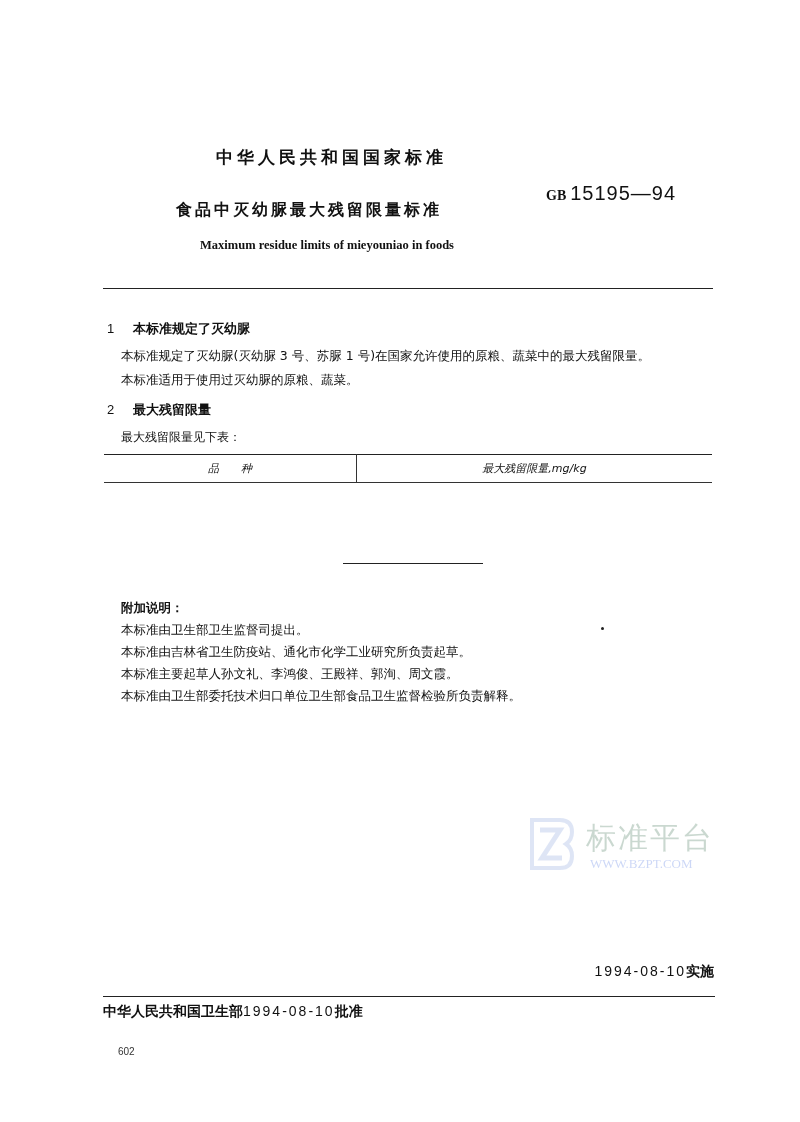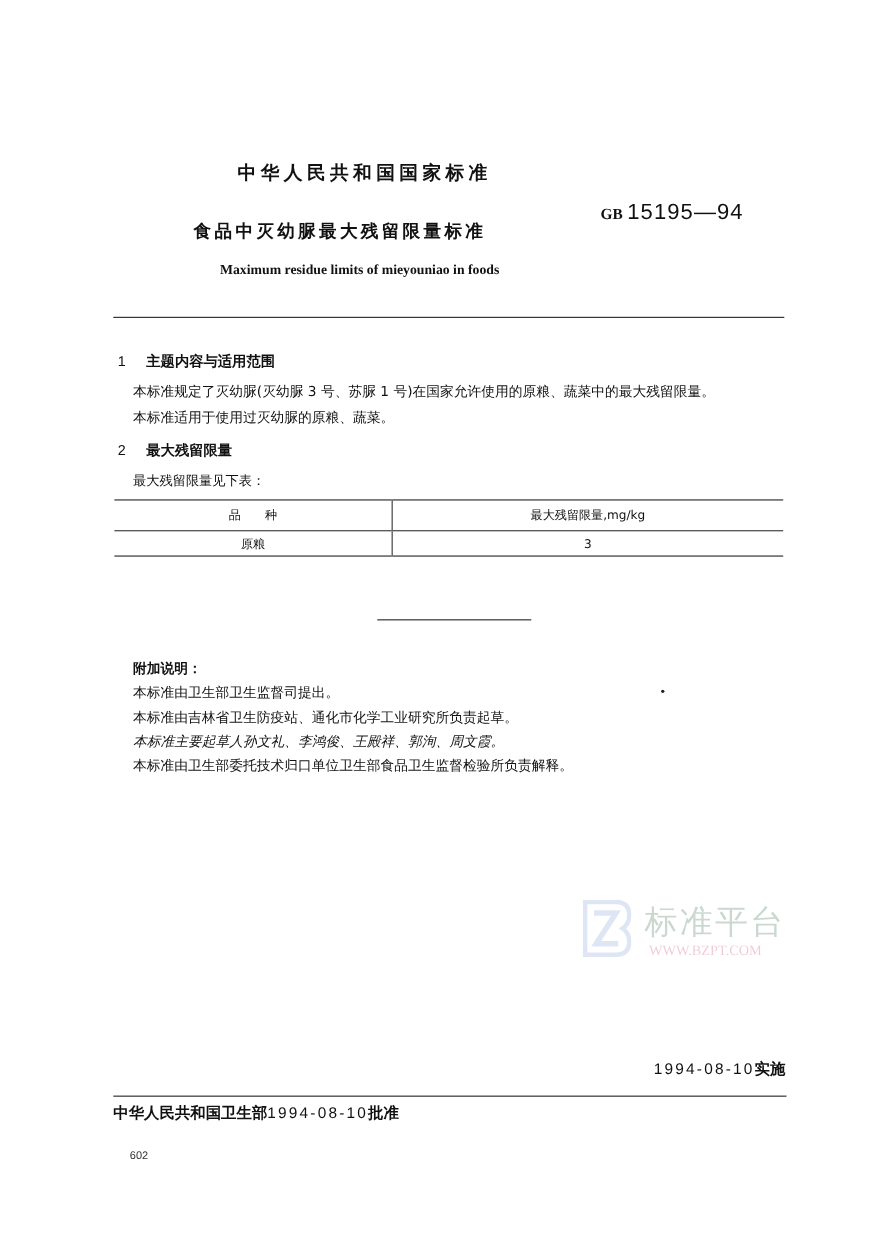--- a/index.html
+++ b/index.html
@@ -18,80 +18,76 @@
   .hr-top { left: 103px; top: 288px; width: 610px; height: 0; border-top: 1.5px solid #222; }
   .sec-h { font-size: 13px; font-weight: bold; }
   .sec-h .n { display: inline-block; width: 26px; font-weight: normal; font-family: "Liberation Sans", sans-serif; }
   .para { font-size: 12.5px; }
   table.res {
     position: absolute; left: 104px; top: 454px; width: 608px;
     border-collapse: collapse; font-size: 11px;
   }
   table.res th, table.res td { text-align: center; font-weight: normal; padding: 0; height: 22px; }
   table.res thead tr { border-top: 1.5px solid #222; border-bottom: 1.2px solid #333; }
-  table.res thead th { height: 27px; }
+  table.res thead th { height: 27px; font-style: italic; }
   table.res tbody tr:last-child { border-bottom: 1.5px solid #222; }
   table.res td.c1, table.res th.c1 { border-right: 1px solid #333; width: 252px; }
   .short-rule { left: 343px; top: 563px; width: 140px; border-top: 1.5px solid #222; }
   .note-h { left: 121px; top: 600px; font-size: 12.5px; font-weight: bold; }
   .note { font-size: 12.5px; left: 121px; text-align: right; }
   .wm { left: 530px; top: 818px; opacity: 0.22; }
   .wm .logo { position: absolute; left: 0; top: 0; width: 44px; height: 52px; }
   .wm .cn { position: absolute; left: 56px; top: 0px; font-family: "DejaVu Serif", serif; font-size: 30px; color: #14532d; letter-spacing: 2px; white-space: nowrap; }
-  .wm .en { position: absolute; left: 60px; top: 38px; font-family: "Liberation Serif", serif; font-size: 13px; color: #be185d; white-space: nowrap; text-align: center; }
+  .wm .en { position: absolute; left: 60px; top: 38px; font-family: "Liberation Serif", serif; font-size: 13px; color: #1d4ed8; white-space: nowrap; text-align: center; }
   .hr-bottom { left: 103px; top: 996px; width: 612px; border-top: 1.5px solid #222; }
   .foot-l { left: 103px; top: 1003px; font-size: 14px; font-weight: bold; }
   .foot-l .d, .foot-r .d { font-family: "Liberation Sans", sans-serif; font-weight: normal; letter-spacing: 2px; }
   .foot-r { right: 86px; top: 963px; font-size: 14px; font-weight: bold; }
   .page-no { left: 118px; top: 1046px; font-size: 10px; font-family: "Liberation Sans", sans-serif; color: #333; }
   .dot { width: 3px; height: 3px; background: #222; border-radius: 50%; }
 </style>
 </head>
 <body>
 
 <div class="abs std-org">中华人民共和国国家标准</div>
 <div class="abs std-code">
   <b>GB</b><span class="num">15195—94</span>
 </div>
 <div class="abs title-cn">食品中灭幼脲最大残留限量标准</div>
 <div class="abs title-en">Maximum residue limits of mieyouniao in foods</div>
 <div class="abs hr-top"></div>
 
 <div class="abs sec-h" style="left:107px; top:320px;">
-  <span class="n">1</span><span>主题内容与适用范围</span>
+  <span class="n">1</span><span>本标准规定了灭幼脲</span>
 </div>
 <div class="abs para" style="left:121px; top:348px;">本标准规定了灭幼脲(灭幼脲 3 号、苏脲 1 号)在国家允许使用的原粮、蔬菜中的最大残留限量。</div>
 <div class="abs para" style="left:121px; top:372px;">本标准适用于使用过灭幼脲的原粮、蔬菜。</div>
 
 <div class="abs sec-h" style="left:107px; top:401px;">
   <span class="n">2</span><span>最大残留限量</span>
 </div>
 <div class="abs para" style="left:121px; top:429px; font-size:12px;">最大残留限量见下表：</div>
 
 <table class="res">
   <thead>
     <tr>
       <th class="c1">品　　种</th>
       <th>最大残留限量,mg/kg</th>
     </tr>
   </thead>
   <tbody>
-    <tr>
-      <td class="c1">原粮</td>
-      <td>3</td>
-    </tr>
   </tbody>
 </table>
 
 <div class="abs short-rule"></div>
 
 <div class="abs note-h">附加说明：</div>
 <div class="abs note" style="top:622px;">本标准由卫生部卫生监督司提出。</div>
 <div class="abs note" style="top:644px;">本标准由吉林省卫生防疫站、通化市化学工业研究所负责起草。</div>
-<div class="abs note" style="top:666px;font-style:italic;">本标准主要起草人孙文礼、李鸿俊、王殿祥、郭洵、周文霞。</div>
+<div class="abs note" style="top:666px;">本标准主要起草人孙文礼、李鸿俊、王殿祥、郭洵、周文霞。</div>
 <div class="abs note" style="top:688px;">本标准由卫生部委托技术归口单位卫生部食品卫生监督检验所负责解释。</div>
 
 <div class="abs dot" style="left:601px; top:627px;"></div>
 
 <div class="abs wm">
   <svg class="logo" viewBox="0 0 44 52">
     <path d="M2 2 H30 Q42 2 42 14 Q42 22 36 26 Q42 30 42 38 Q42 50 30 50 H2 Z" fill="none" stroke="#6d8ed6" stroke-width="4"></path>
     <path d="M10 12 H30 L12 40 H32" fill="none" stroke="#6d8ed6" stroke-width="5"></path>
   </svg>
   <div class="cn">标准平台</div>

